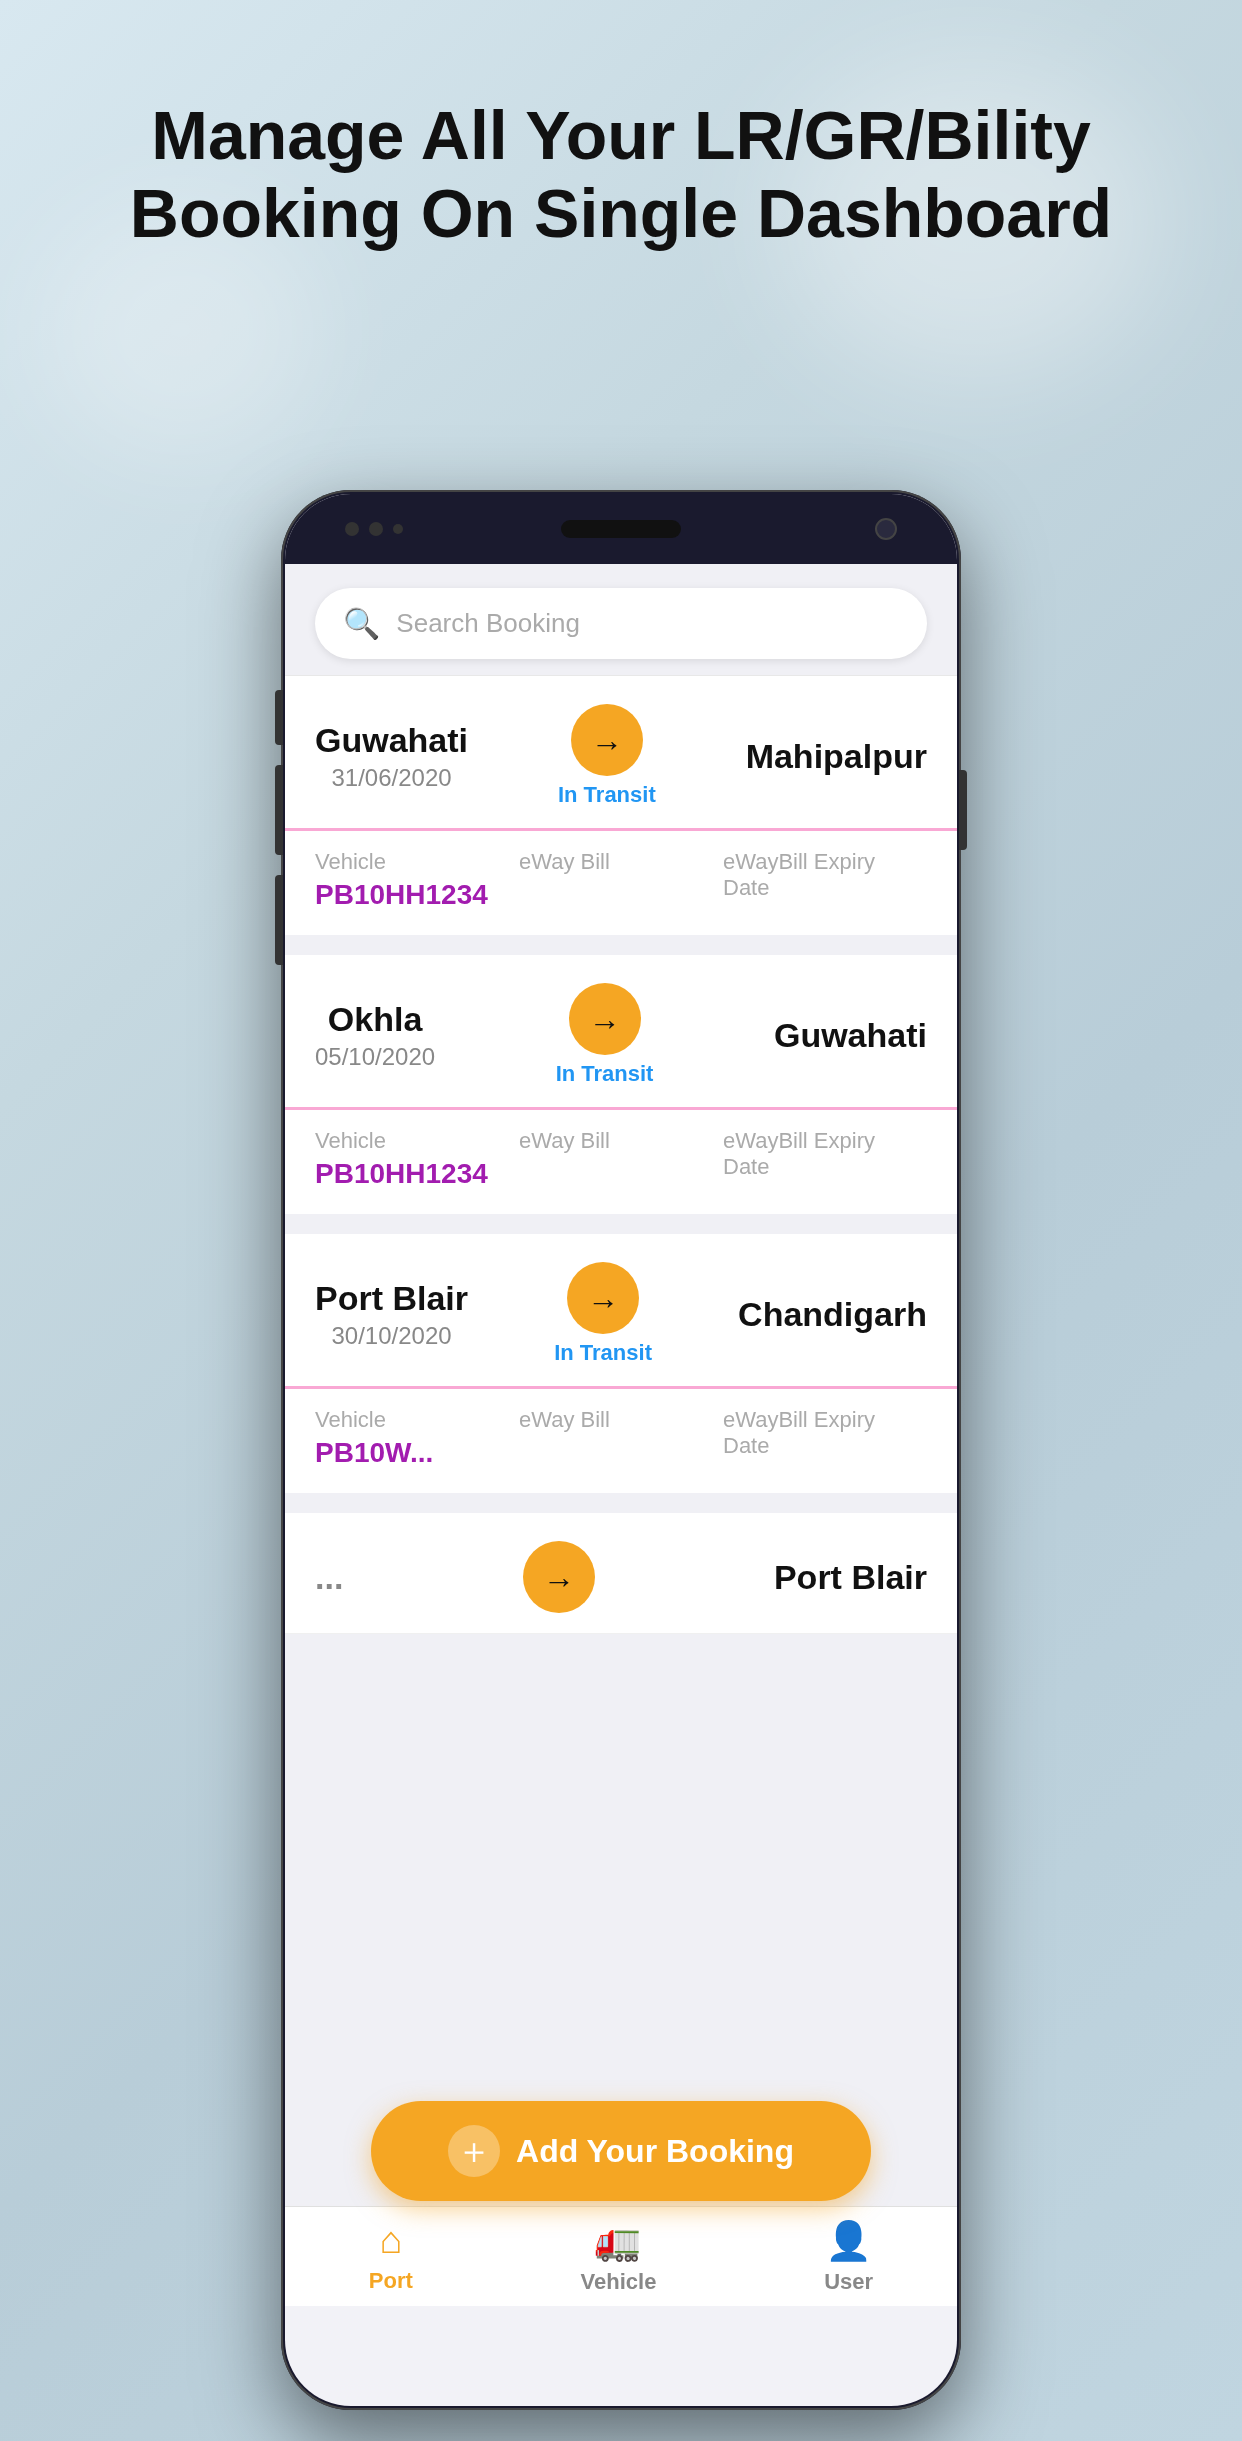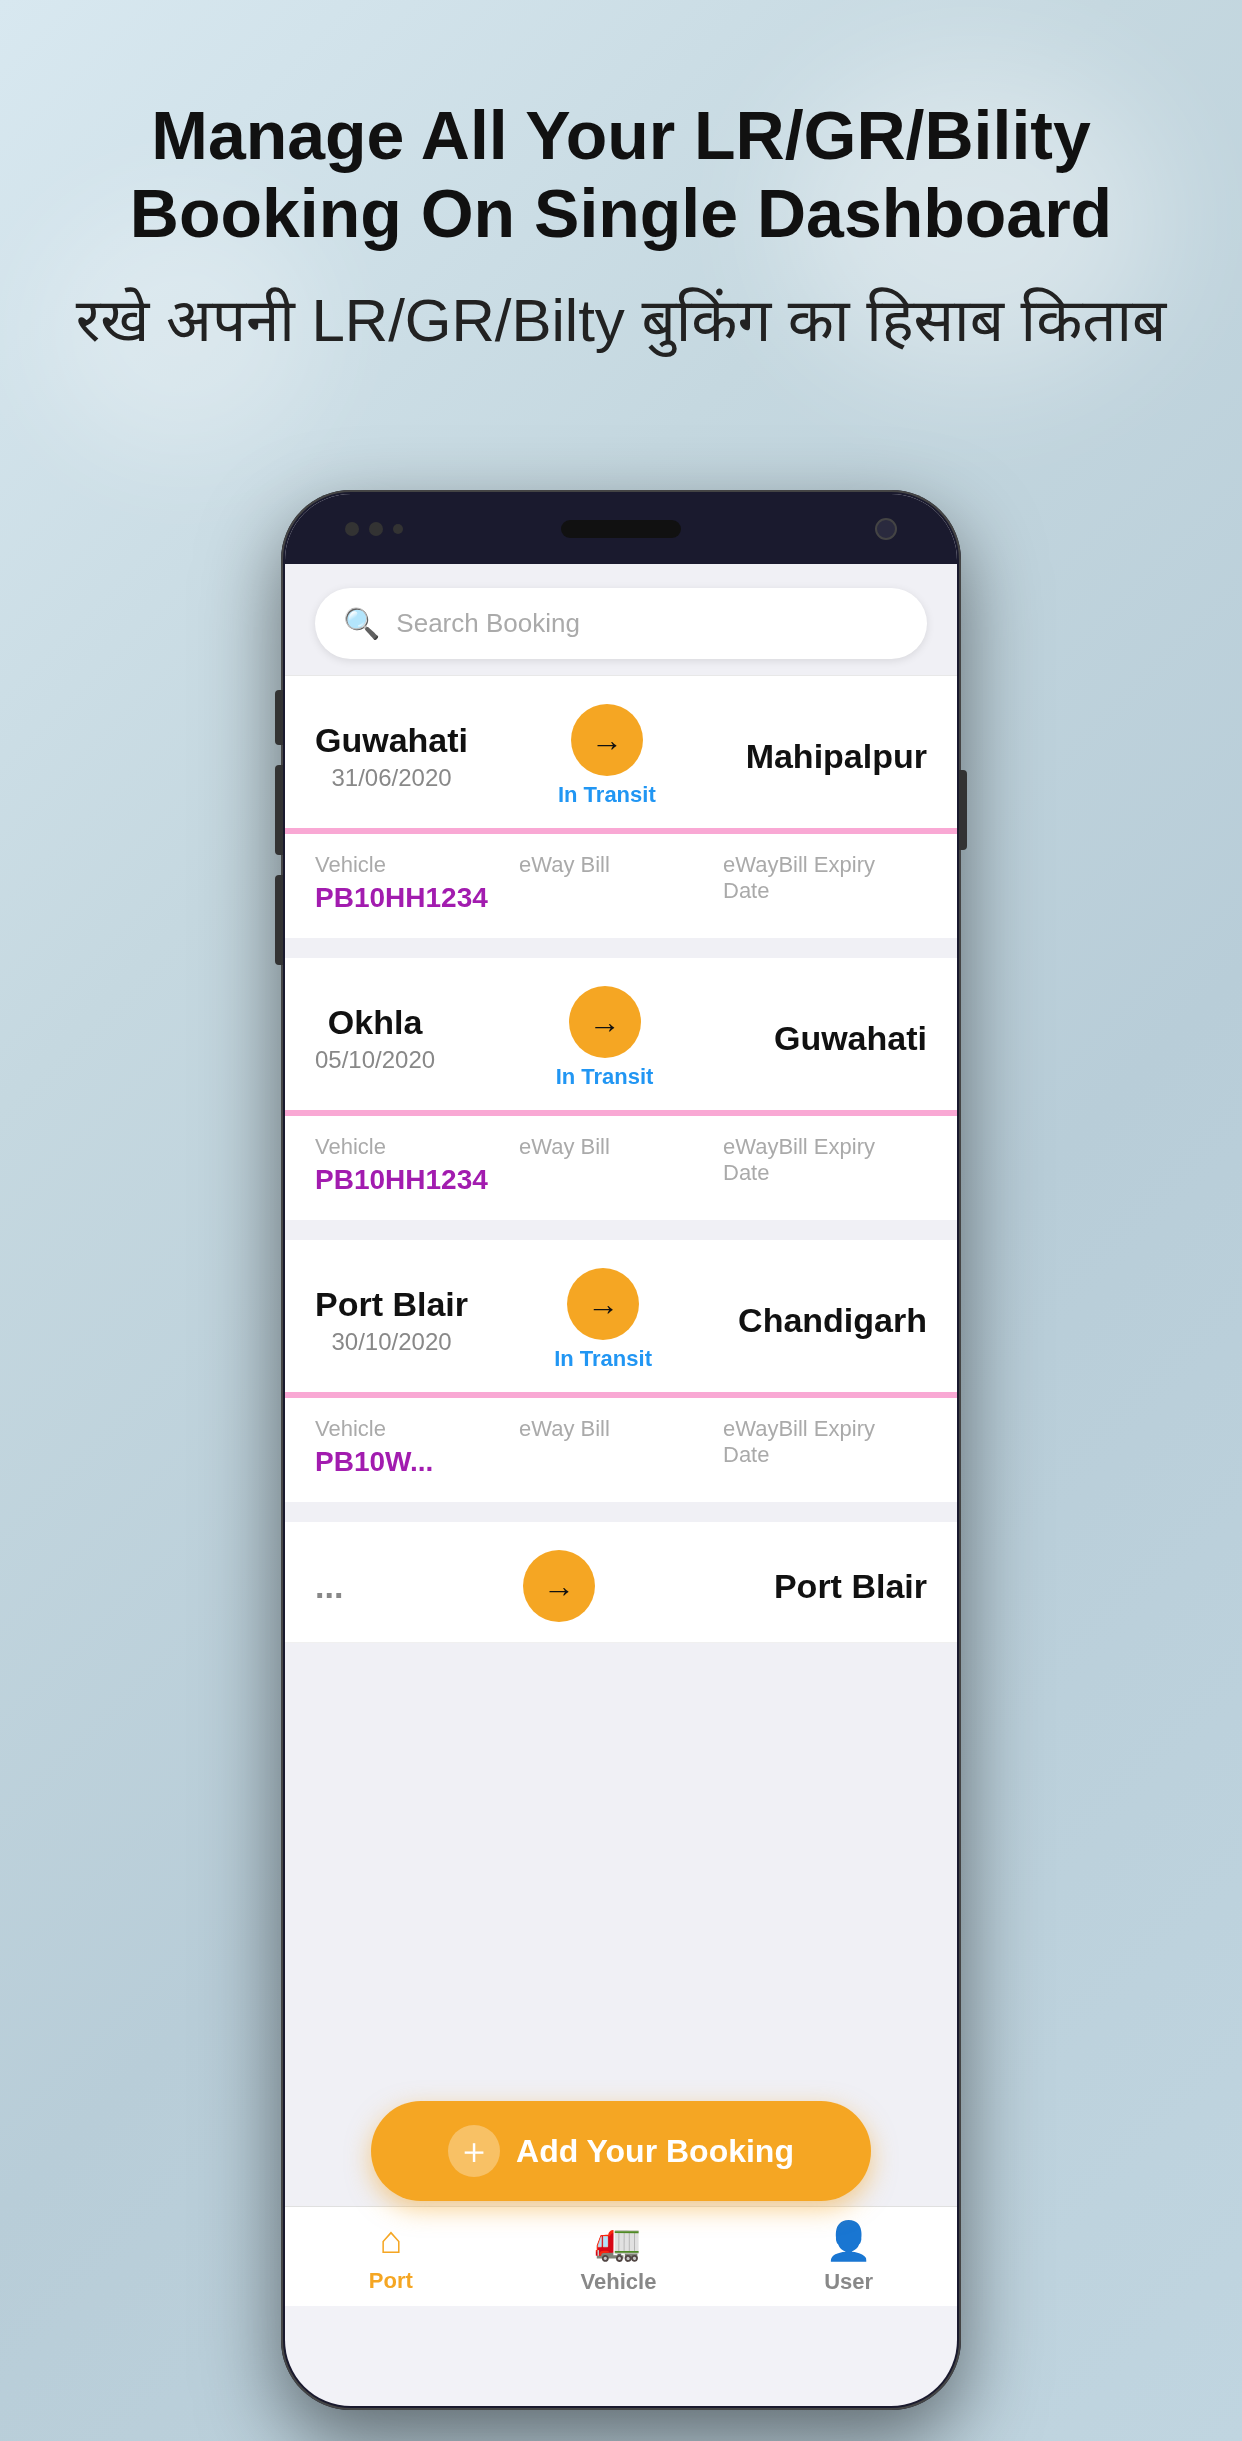--- a/index.html
+++ b/index.html
@@ -176,21 +176,21 @@
 
     .booking-card:first-child {
       border-top: 1px solid #e8e8e8;
     }
 
     .booking-top {
       display: flex;
       align-items: center;
       justify-content: space-between;
       padding: 28px 30px 20px;
-      border-bottom: 6px solid #f9a8d4;
+      border-bottom: 3px solid #f9a8d4;
     }
 
     .booking-city {
       font-size: 34px;
       font-weight: 800;
       color: #111;
       text-align: center;
     }
 
     .booking-date {
@@ -379,21 +379,20 @@
 <body>
 
 <div class="bg-blob1"></div>
 <div class="bg-blob2"></div>
 
 <div class="header-section">
   <div class="title-en">
     <span>Manage All Your LR/GR/Bility</span><br>
     <span>Booking On Single Dashboard</span>
   </div>
-  <div class="title-hi">रखे अपनी LR/GR/Bilty बुकिंग का हिसाब किताब</div>
 </div>
 
 <div class="phone-frame">
   <div class="phone-btn-right"></div>
   <div class="phone-btn-left1"></div>
   <div class="phone-btn-left2"></div>
   <div class="phone-btn-left3"></div>
 
   <div class="phone-inner">
 

